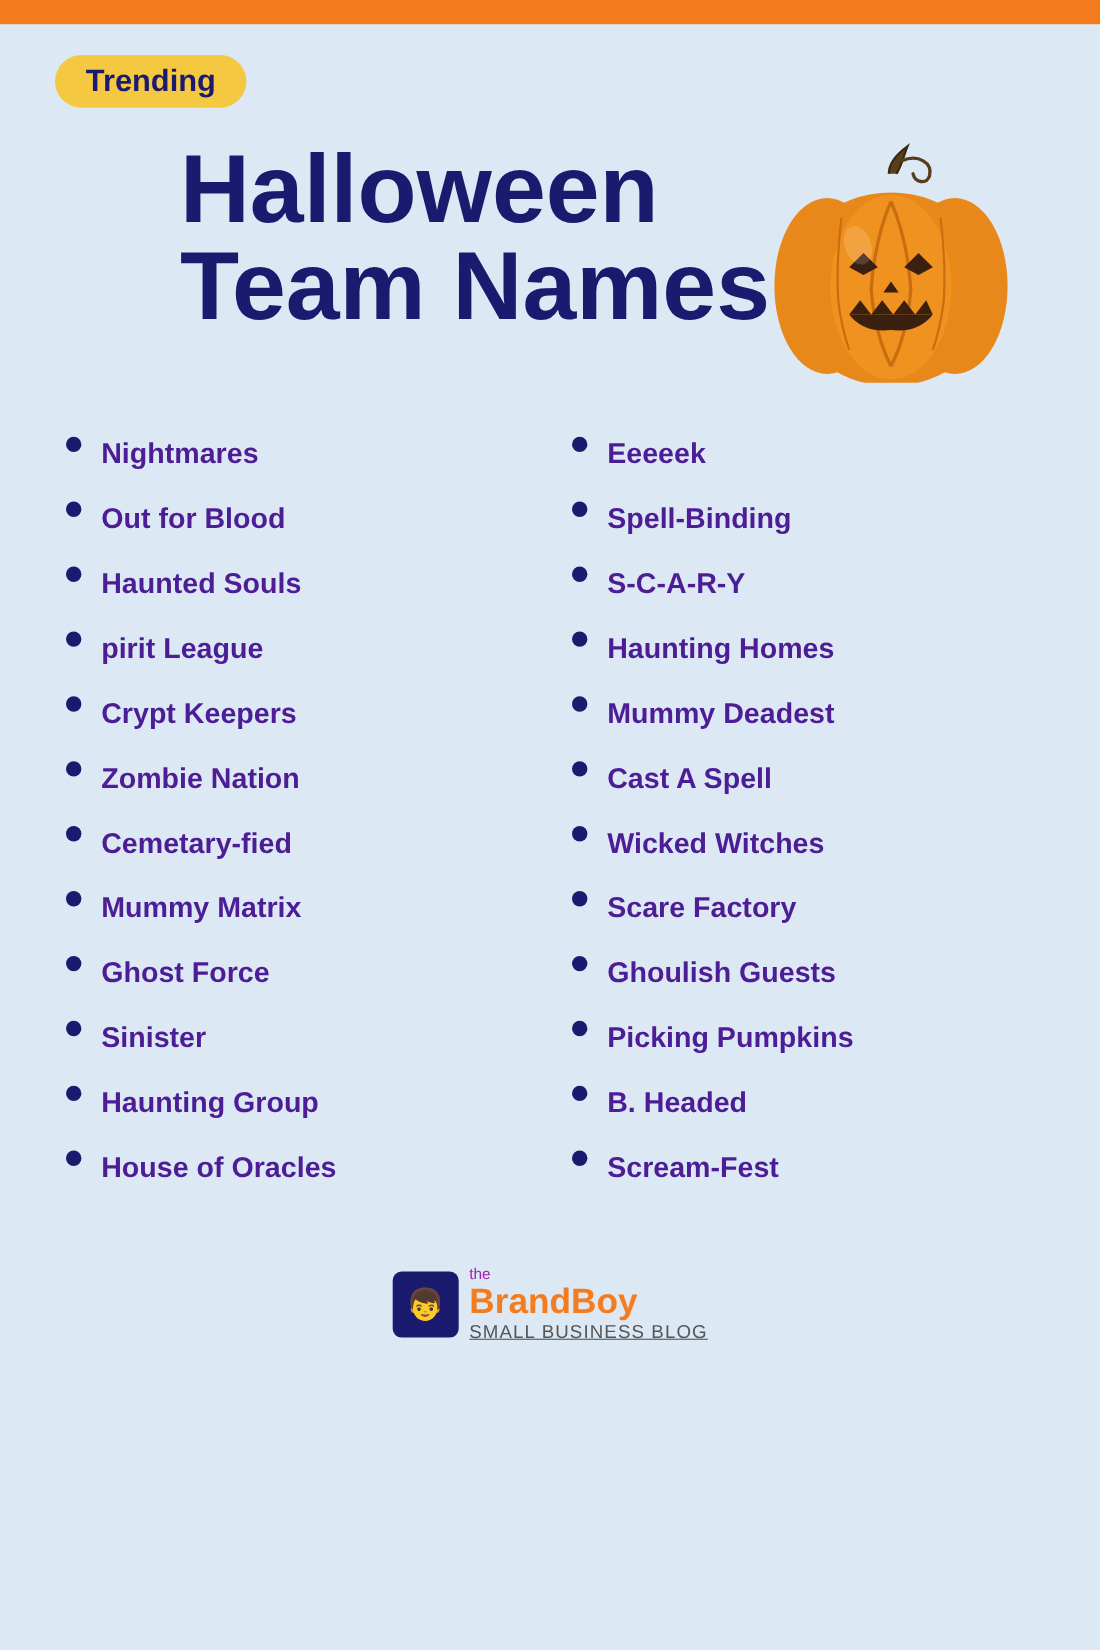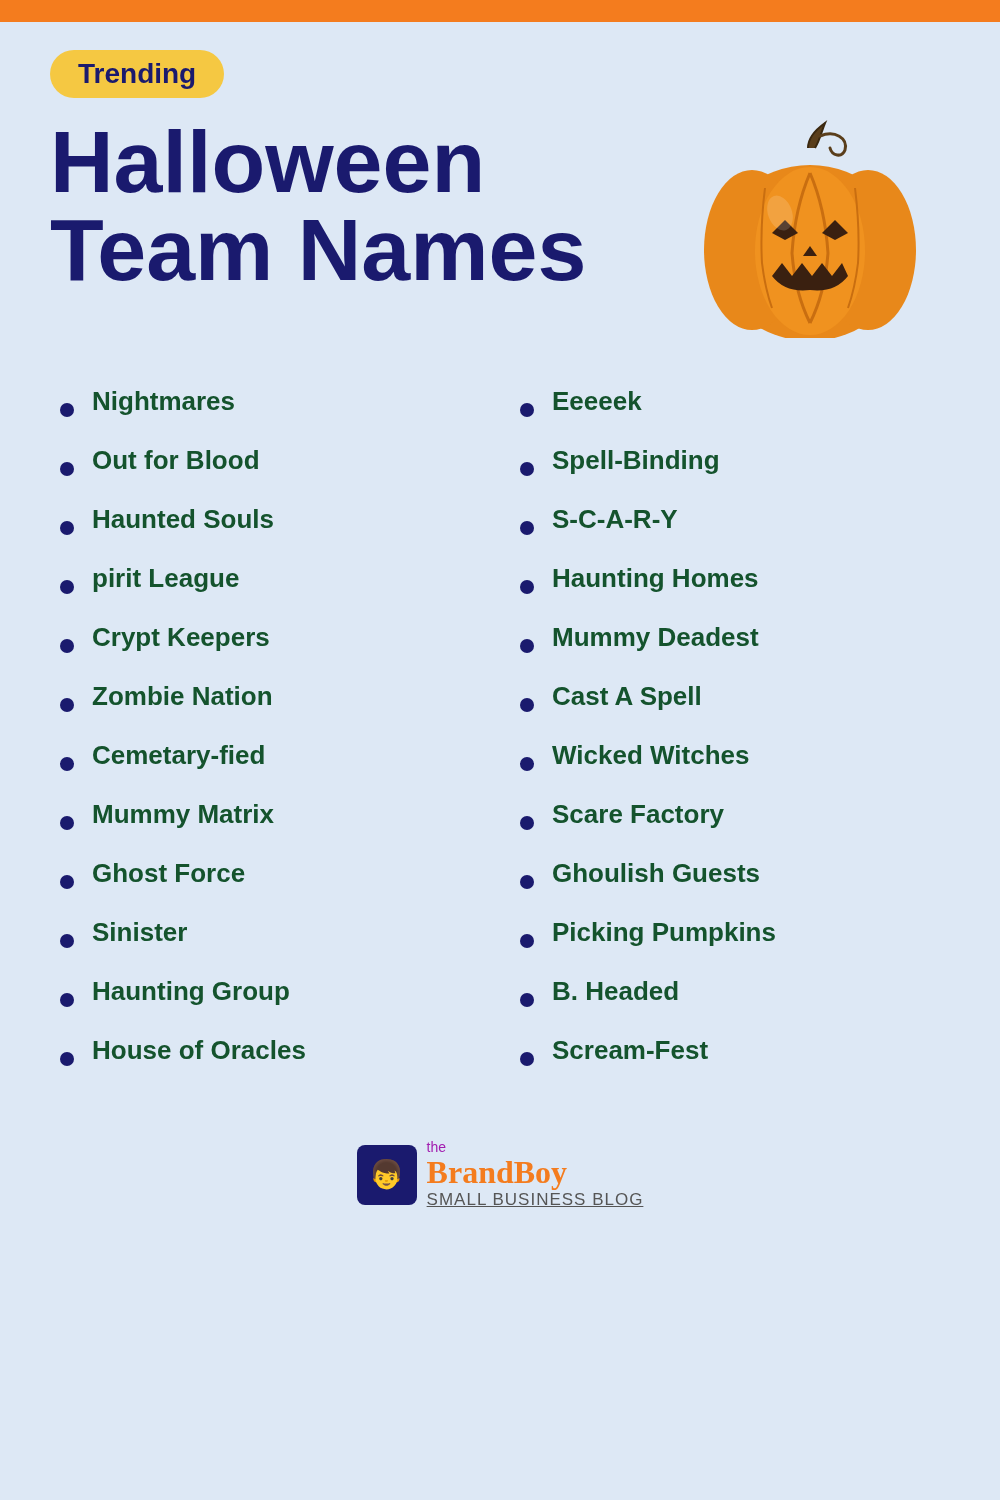--- a/index.html
+++ b/index.html
@@ -26,23 +26,23 @@
       padding: 8px 28px;
       font-size: 28px;
       font-weight: bold;
       color: #1a1a6e;
       margin: 28px 0 0 50px;
     }
 
     .header-section {
       display: flex;
       align-items: flex-start;
-      justify-content: space-between;
+      justify-content: flex-end;
       padding: 0 50px 0 50px;
-      margin-top: 10px;
+      margin-top: 20px;
     }
 
     .main-title {
       font-size: 88px;
       font-weight: 900;
       color: #1a1a6e;
       line-height: 1.0;
       margin-top: 10px;
     }
 
@@ -66,25 +66,25 @@
 
     .list-column {
       flex: 1;
       display: flex;
       flex-direction: column;
       gap: 0;
     }
 
     .list-item {
       display: flex;
-      align-items: flex-end;
+      align-items: flex-start;
       padding: 14px 10px 14px 20px;
       font-size: 26px;
       font-weight: 700;
-      color: #14532d;
+      color: #4c1d95;
     }
 
     .bullet {
       width: 14px;
       height: 14px;
       background-color: #1a1a6e;
       border-radius: 50%;
       margin-right: 18px;
       flex-shrink: 0;
     }
@@ -125,21 +125,20 @@
     .brand-the {
       font-size: 14px;
       color: #a21caf;
       font-weight: 400;
     }
 
     .brand-name {
       font-size: 32px;
       font-weight: 900;
       color: #1a1a6e;
-      font-family: Liberation Serif, serif;
     }
 
     .brand-name span {
       color: #f47c1e;
     }
 
     .brand-tagline {
       font-size: 17px;
       color: #555;
       letter-spacing: 1px;

